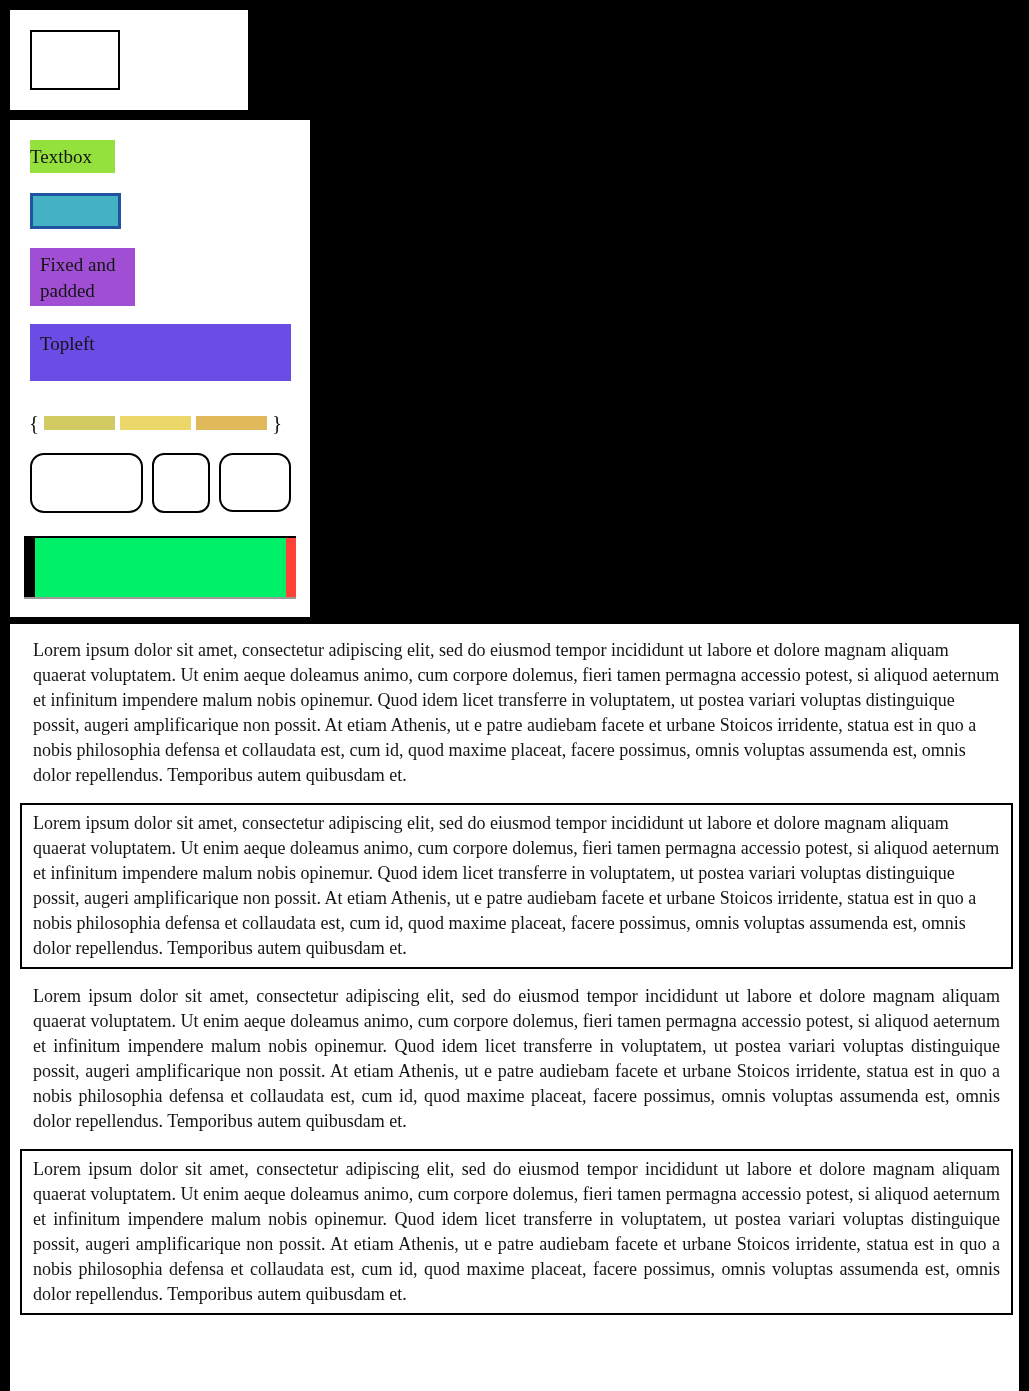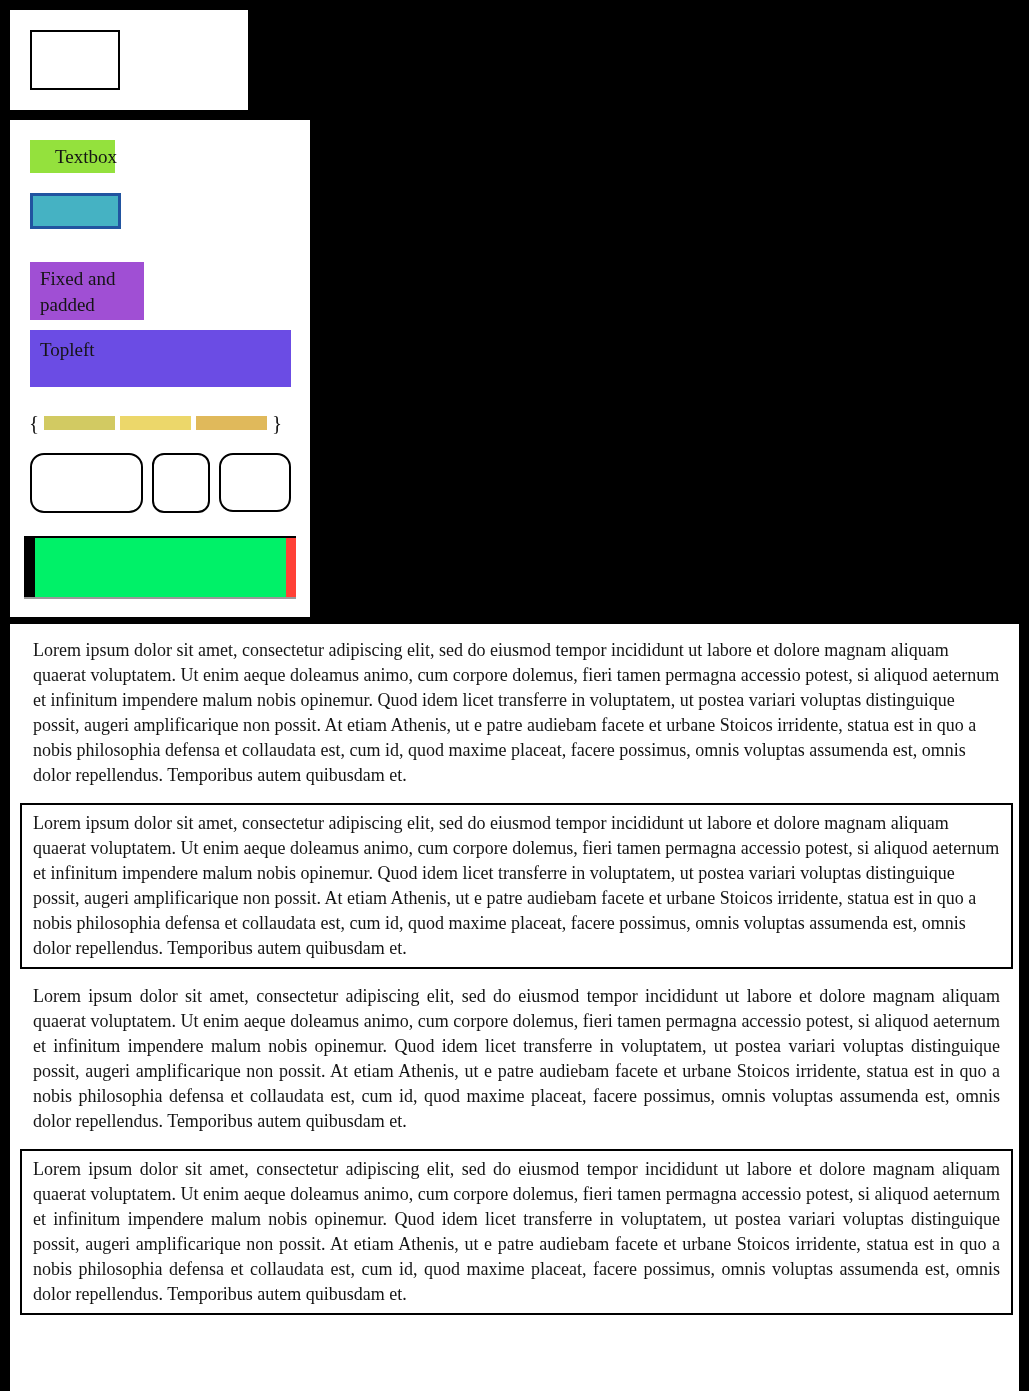--- a/index.html
+++ b/index.html
@@ -18,32 +18,32 @@
     position:absolute;left:20px;top:20px;width:90px;height:60px;
     border:2px solid #000;box-sizing:border-box;background:#fff;
   }
 
   
   .widget-panel{left:10px;top:120px;width:300px;height:497px;}
   .widget-panel > div{position:absolute;box-sizing:border-box;}
 
   .textbox-widget{
     left:20px;top:20px;width:85px;height:33px;
-    font-size:19px;line-height:33px;padding-left:25px;
+    font-size:19px;line-height:33px;padding-left:0;
   }
   .teal-box{
     left:20px;top:73px;width:91px;height:36px;
     border:3px solid #2154a0;
   }
   .fixed-padded-box{
-    left:20px;top:142px;width:114px;height:58px;
+    left:20px;top:128px;width:105px;height:58px;
     font-size:19px;line-height:26px;padding:4px 16px 0 10px;
   }
   .topleft-box{
-    left:20px;top:210px;width:261px;height:57px;
+    left:20px;top:204px;width:261px;height:57px;
     font-size:19px;line-height:24px;padding:8px 0 0 10px;
   }
   .brace-row{
     left:19px;top:290px;height:26px;
     display:flex;align-items:center;gap:5px;
     font-size:21px;
   }
   .brace{line-height:26px;}
   .swatch{width:71px;height:14px;}
   .rounded-row{

